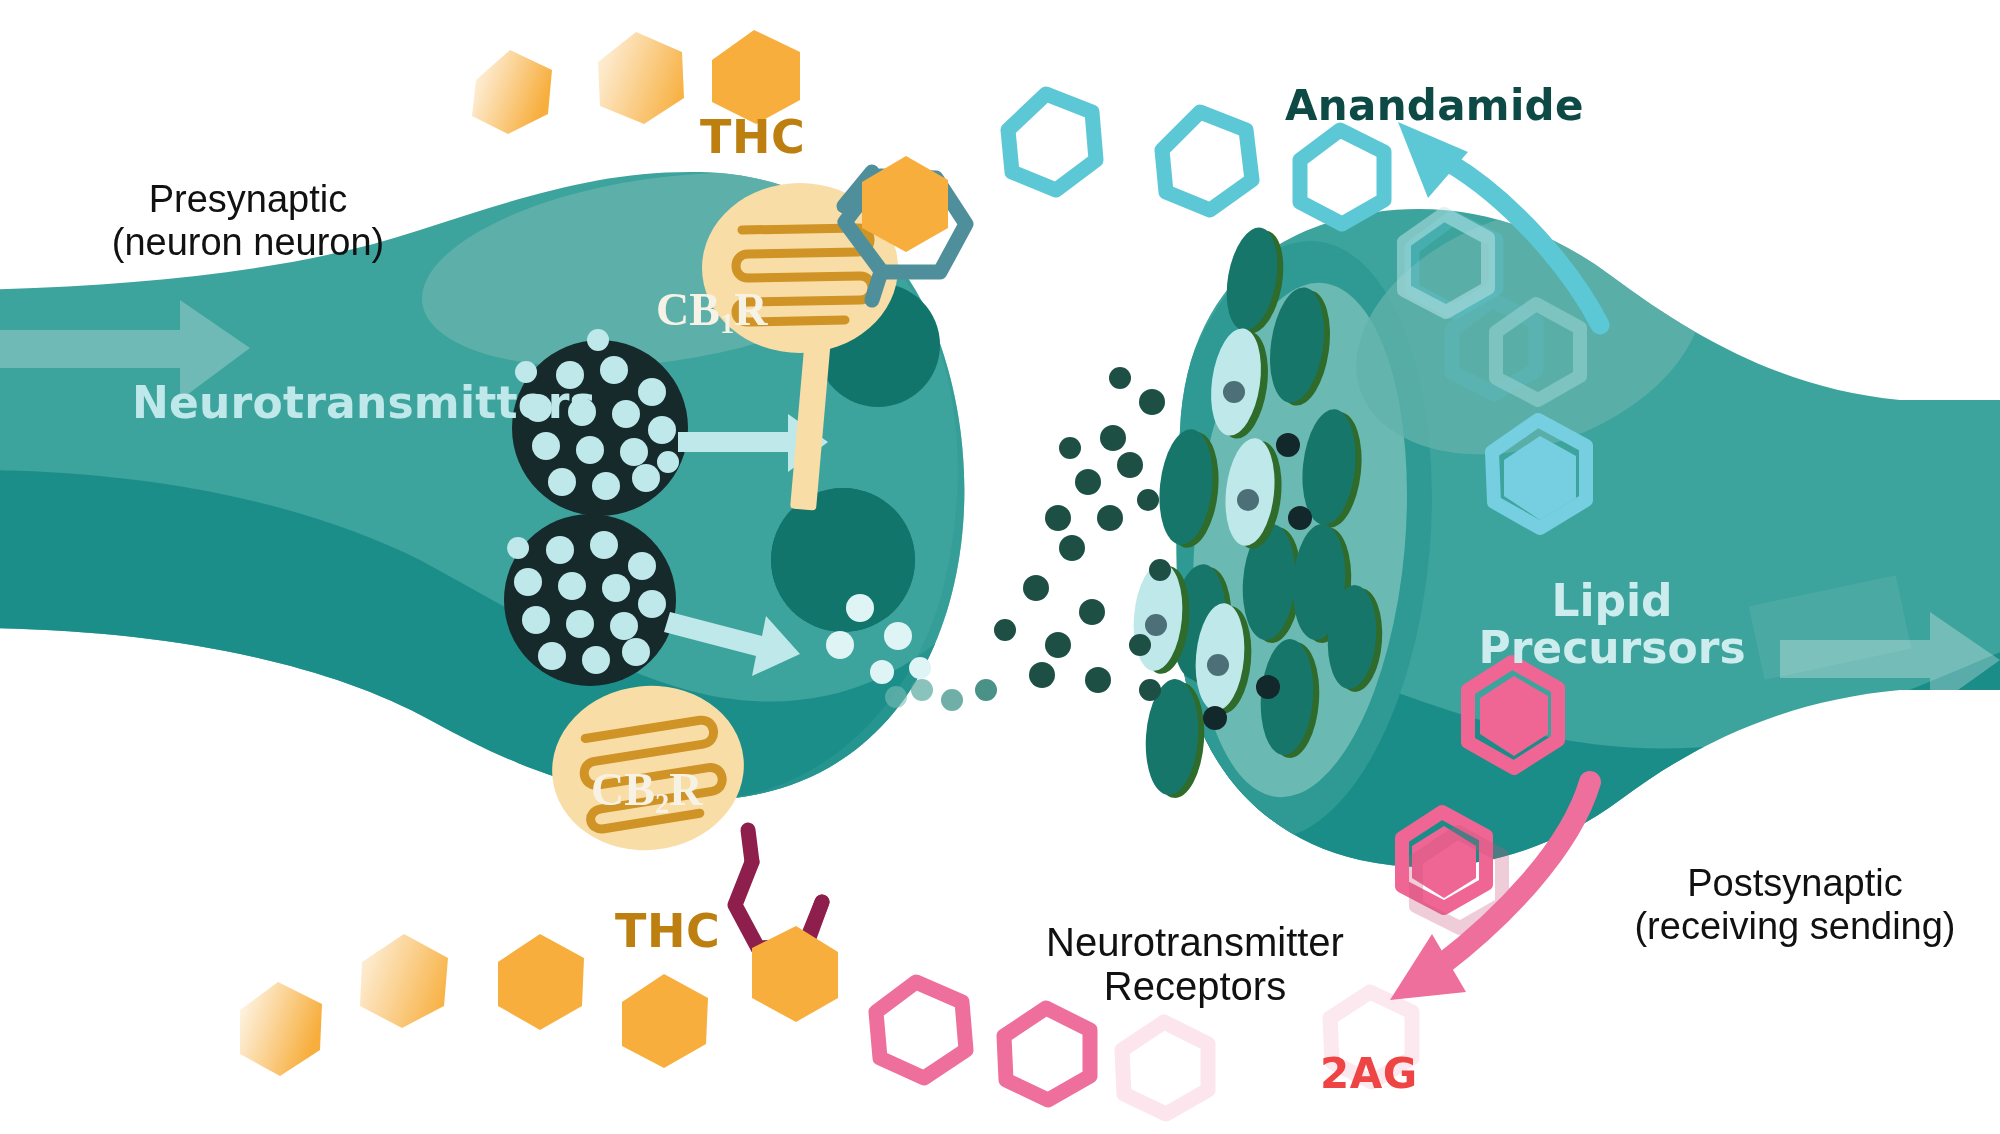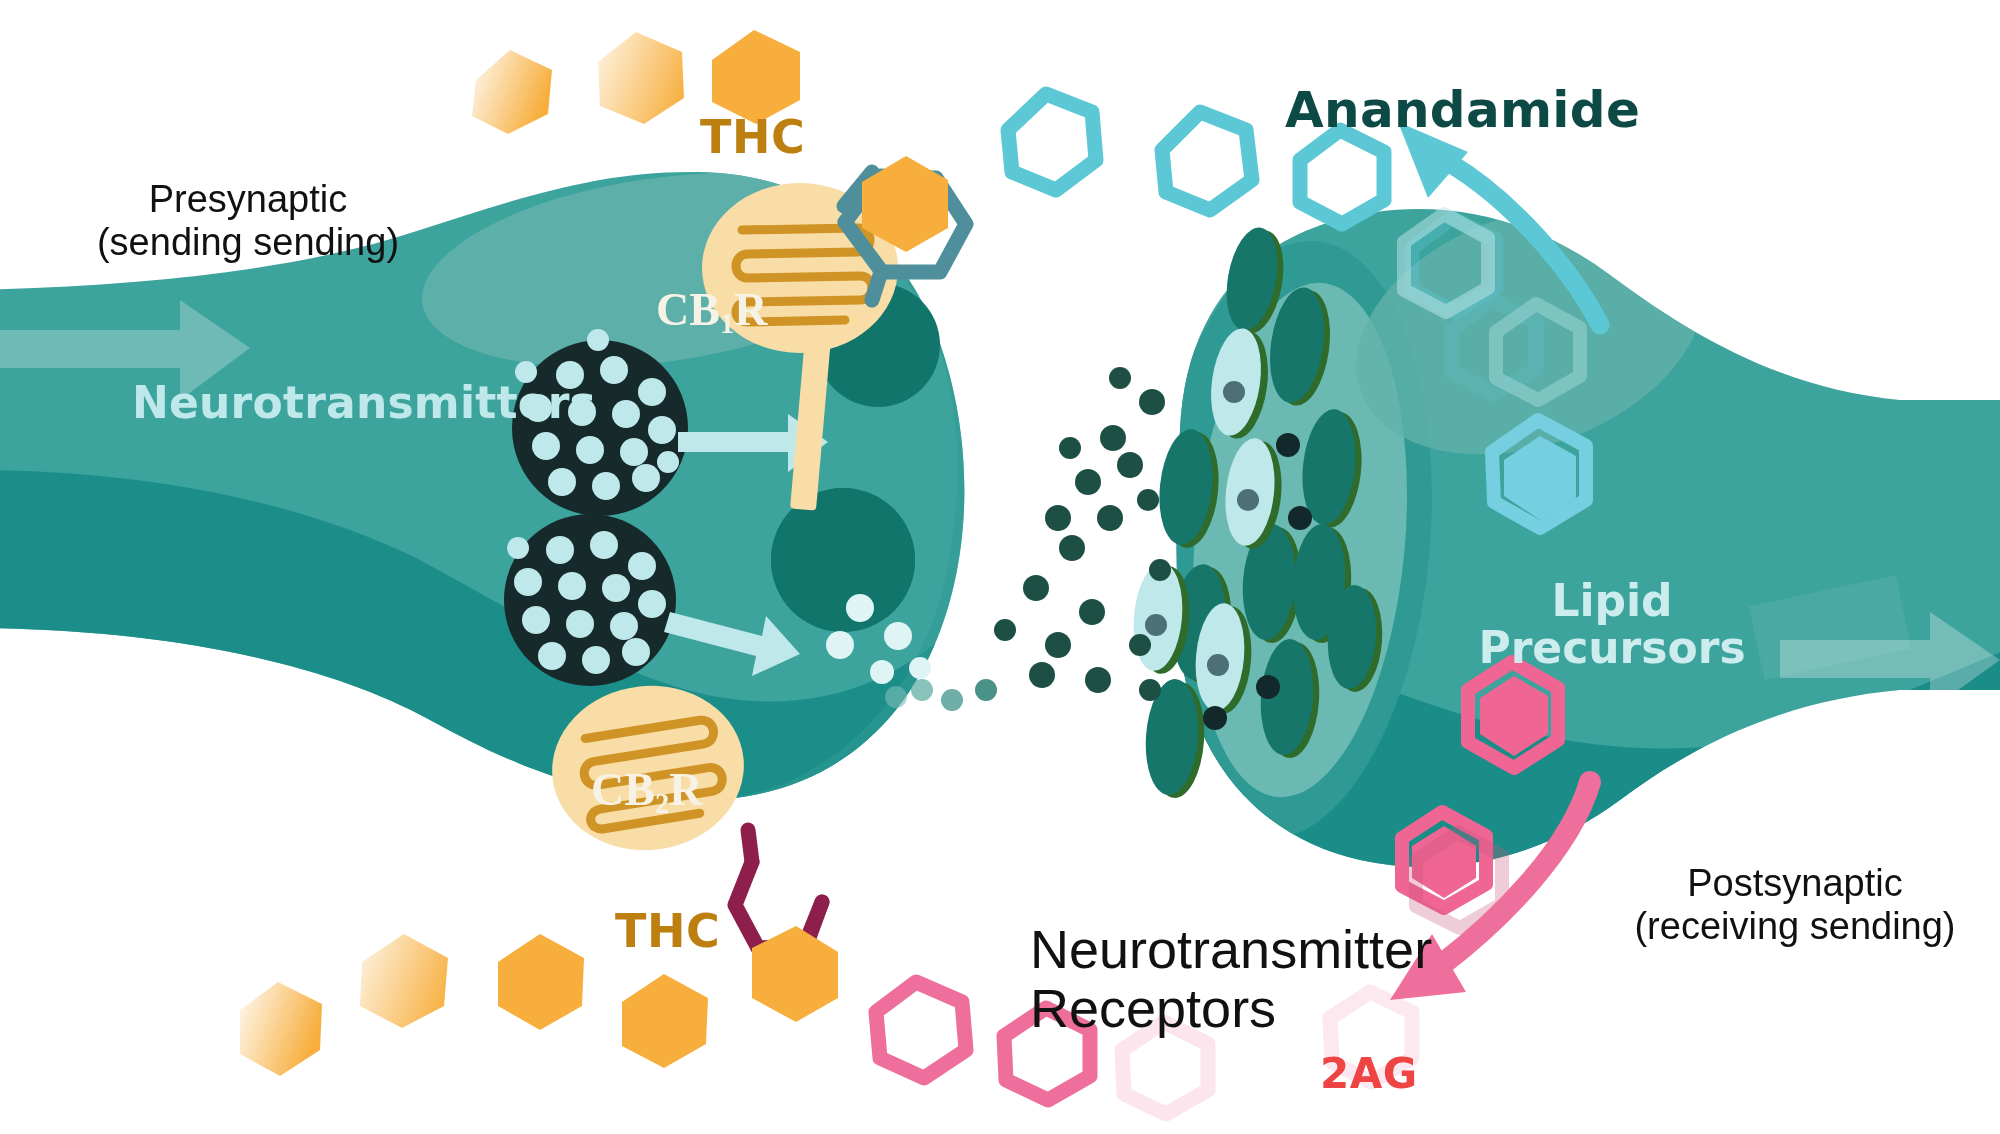--- a/index.html
+++ b/index.html
@@ -52,42 +52,42 @@
   }
   .lbl-cbr sub {
     font-size: 0.62em;
     vertical-align: baseline;
     position: relative;
     top: 0.30em;
   }
   .lbl-anand {
     font-family: "DejaVu Sans", sans-serif;
     font-weight: 700;
-    font-size: 50px;
+    font-size: 42px;
     letter-spacing: 0.3px;
   }
   .lbl-lipid {
     font-family: "DejaVu Sans", sans-serif;
     font-weight: 700;
     font-size: 44px;
     text-align: center;
     line-height: 1.06;
   }
   .lbl-2ag {
     font-family: "DejaVu Sans", sans-serif;
     font-weight: 700;
     font-size: 42px;
     letter-spacing: 0.5px;
   }
   .lbl-ntr {
     font-family: "Liberation Sans", sans-serif;
     font-weight: 400;
-    font-size: 54px;
+    font-size: 40px;
     color: #111111;
-    text-align: left;
+    text-align: center;
     line-height: 1.1;
   }
 </style>
 </head>
 <body>
 
 <div id="stage">
 
   <svg class="layer" viewBox="0 0 2000 1134">
     <defs>
@@ -419,21 +419,21 @@
     </g>
 
     <g>
       <path d="M 1590,782 C 1570,850 1500,920 1440,966" stroke="#ee6f9c" stroke-width="22" fill="none" stroke-linecap="round"></path>
       <path d="M 1390,1000 L 1432,934 L 1466,992 Z" fill="#ee6f9c"></path>
     </g>
 
   </svg>
 
   <div class="lbl lbl-plain" style="left: 88px; top: 178px; width: 320px; white-space: pre-line;">Presynaptic
-(sending sending)</div>
+(neuron neuron)</div>
 
   <div class="lbl lbl-plain" style="left: 1600px; top: 862px; width: 390px; white-space: pre-line;">Postsynaptic
 (receiving sending)</div>
 
   <div class="lbl lbl-nt" style="left:132px; top:378px; color:#bfe8ea;">Neurotransmitters</div>
 
   <div class="lbl lbl-ntr" style="left: 1030px; top: 920px; width: 330px; white-space: pre-line;">Neurotransmitter
 Receptors</div>
 
   <div class="lbl lbl-thc" style="left:700px; top:112px; color:#bc7f10;">THC</div>

